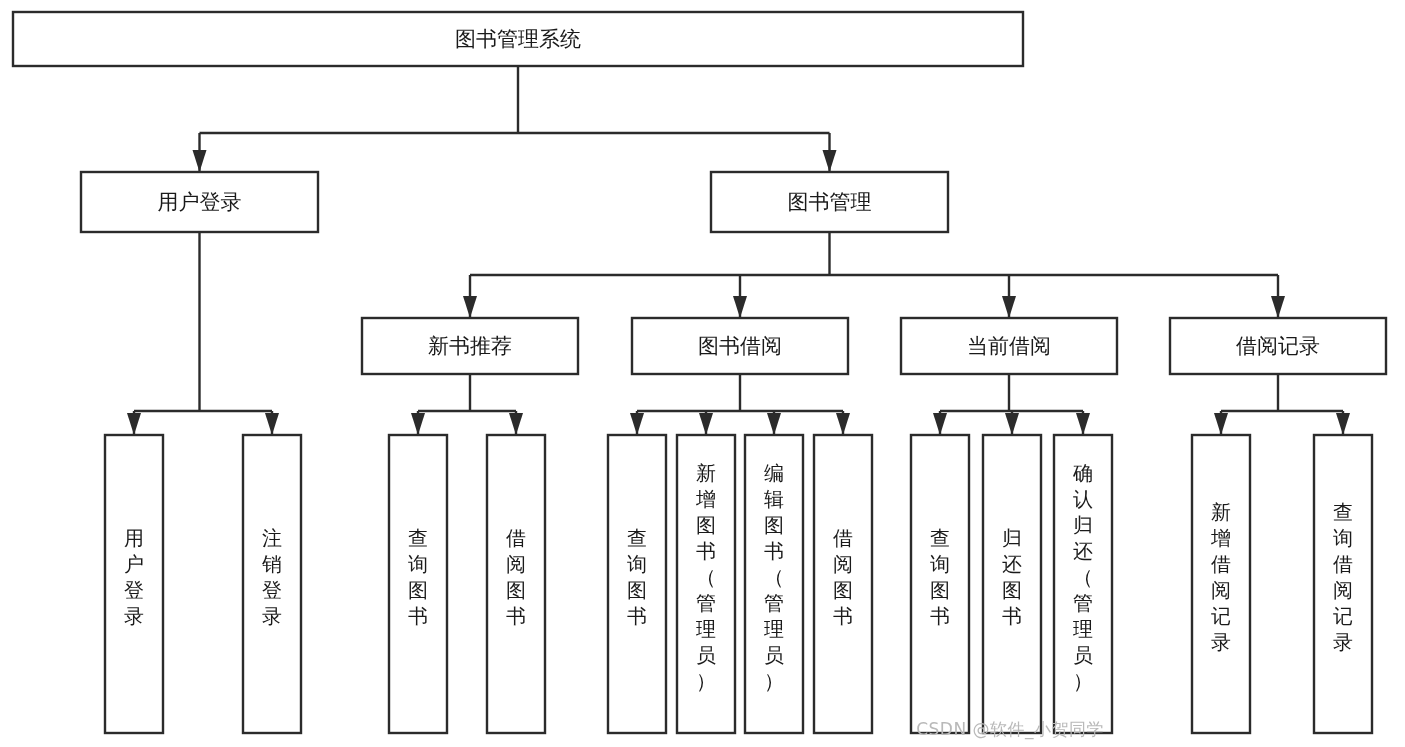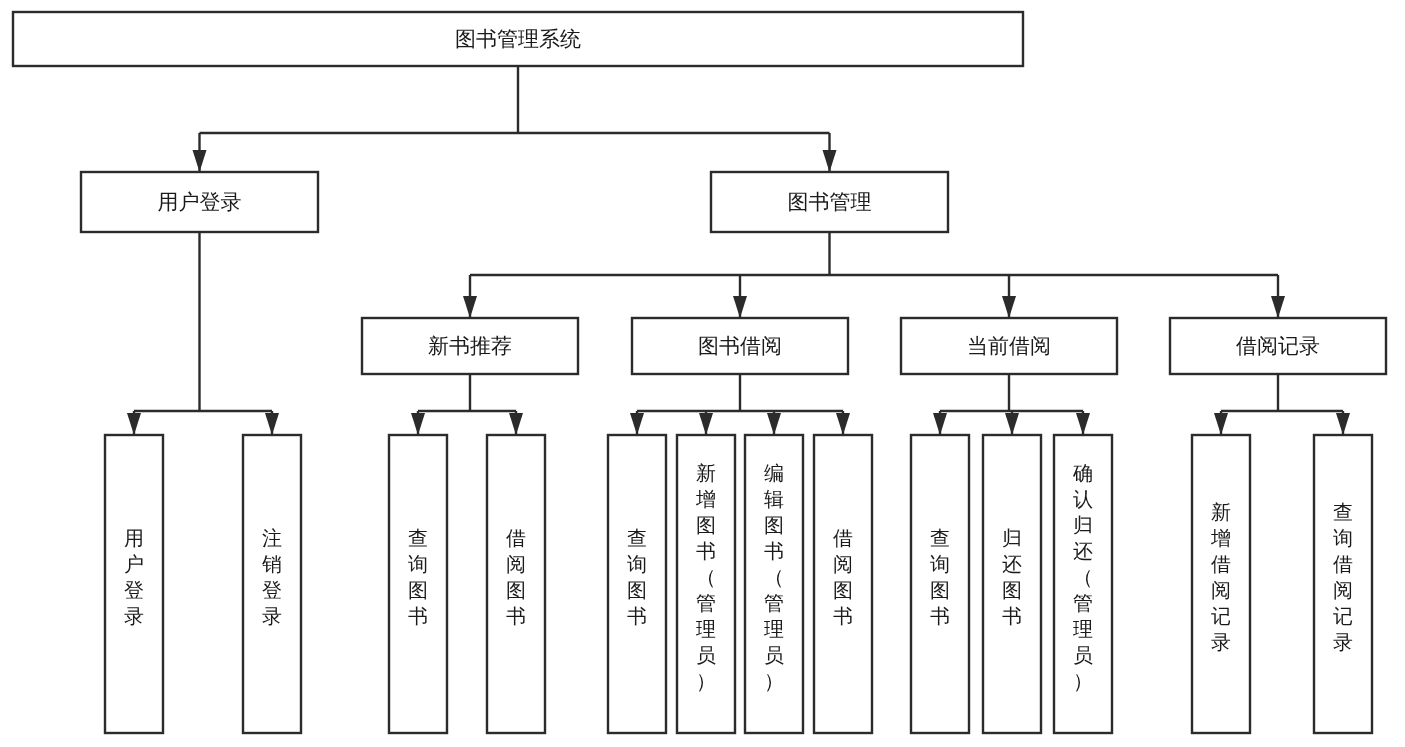--- a/index.html
+++ b/index.html
@@ -204,13 +204,14 @@
           <rect x="1192" y="435" width="58" height="298" class="node-rect"></rect>
           <text x="1221" y="0" class="node-label-v" font-size="20.0"><tspan x="1221" y="519.0">新</tspan><tspan x="1221" y="545.0">增</tspan><tspan x="1221" y="571.0">借</tspan><tspan x="1221" y="597.0">阅</tspan><tspan x="1221" y="623.0">记</tspan><tspan x="1221" y="649.0">录</tspan></text>
         </g>
         <g>
           <rect x="1314" y="435" width="58" height="298" class="node-rect"></rect>
           <text x="1343" y="0" class="node-label-v" font-size="20.0"><tspan x="1343" y="519.0">查</tspan><tspan x="1343" y="545.0">询</tspan><tspan x="1343" y="571.0">借</tspan><tspan x="1343" y="597.0">阅</tspan><tspan x="1343" y="623.0">记</tspan><tspan x="1343" y="649.0">录</tspan></text>
         </g>
       </g>
   </svg>
 
+  <div class="watermark">CSDN @软件_小贺同学</div>
 </div>
 
 </body></html>

